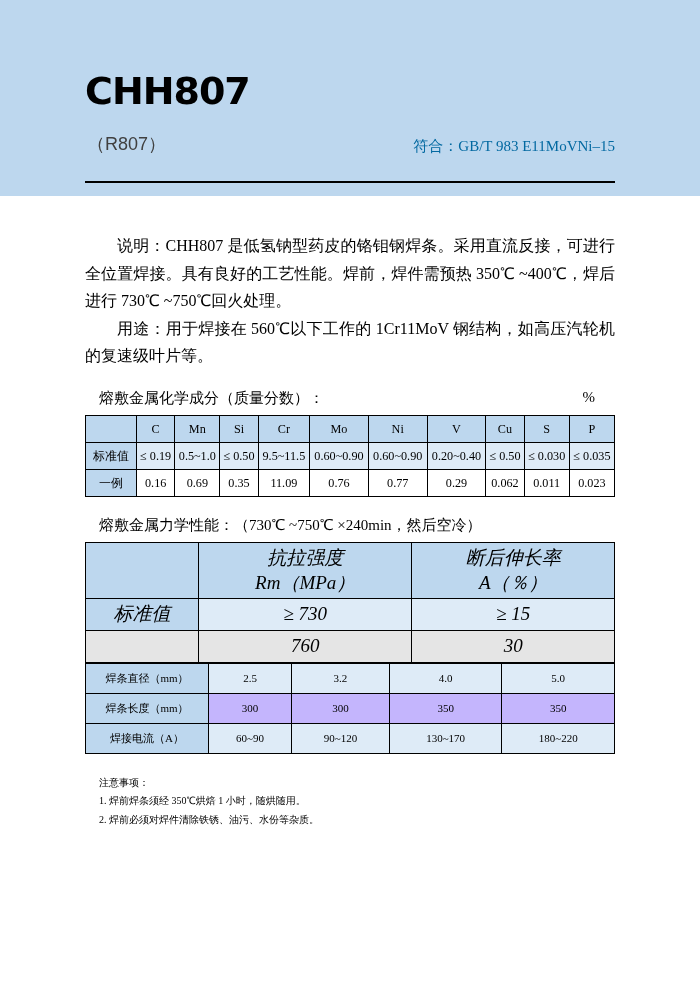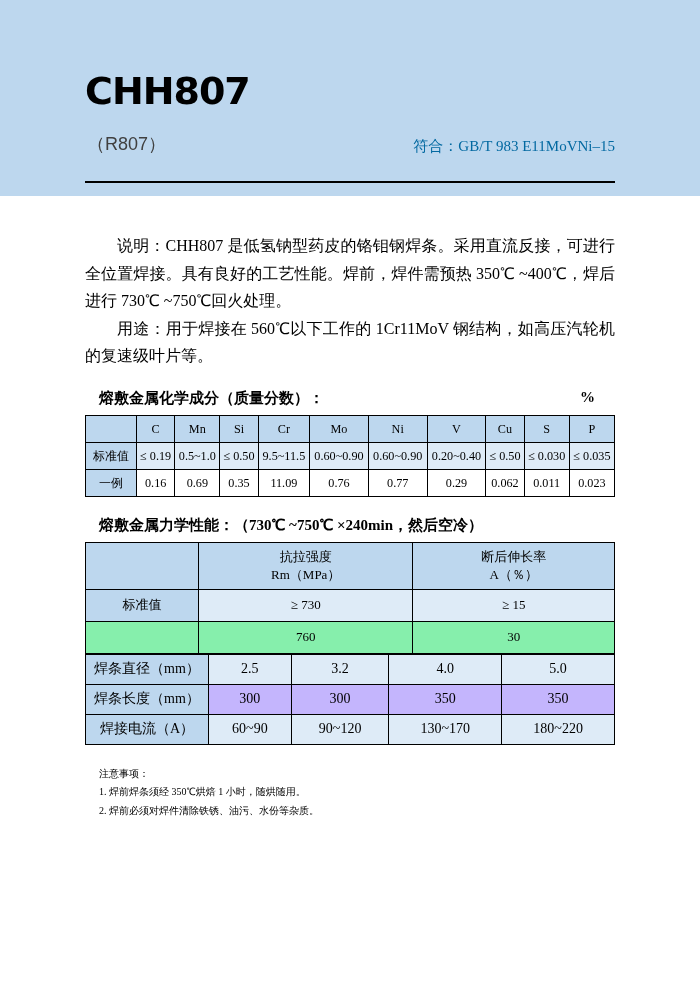--- a/index.html
+++ b/index.html
@@ -85,21 +85,20 @@
     font-size: 16px;
     line-height: 1.72;
     text-align: justify;
     text-indent: 2em;
     margin: 0 0 0 0;
   }
   .section-title {
     font-size: 15px;
     margin: 19px 0 7px 14px;
     position: relative;
-    font-weight: bold;
   }
   .section-title .pct {
     position: absolute;
     right: 20px;
     top: 0;
   }
 
   
   table {
     border-collapse: collapse;
@@ -127,38 +126,39 @@
   }
   .t-chem .r1 td { background: #deebf7; }
   .t-chem .r2 td { background: #ffffff; }
   .t-chem .r1 td.rowhead, .t-chem .r2 td.rowhead { background: #bdd7ee; }
 
   .t-mech {
     margin-top: 2px;
   }
   .t-mech td {
     height: 27px;
-    font-size: 13px;
+    font-size: 19px;
+    font-style: italic;
   }
   .t-mech .hdr td {
     background: #bdd7ee;
     height: 42px;
     line-height: 1.35;
   }
   .t-mech .rowhead {
     background: #bdd7ee;
     width: 110px;
   }
   .t-mech .rA td { background: #deebf7; }
-  .t-mech .rB td { background: #86efac; }
+  .t-mech .rB td { background: #e5e5e5; }
   .t-mech .rA td.rowhead { background: #bdd7ee; }
 
   .t-cur td {
     height: 25px;
-    font-size: 14px;
+    font-size: 11px;
   }
   .t-cur .rowhead {
     background: #bdd7ee;
     width: 120px;
   }
   .t-cur .rA td { background: #deebf7; }
   .t-cur .rB td { background: #c4b5fd; }
   .t-cur .rA td.rowhead, .t-cur .rB td.rowhead { background: #bdd7ee; }
 
   .notes {

